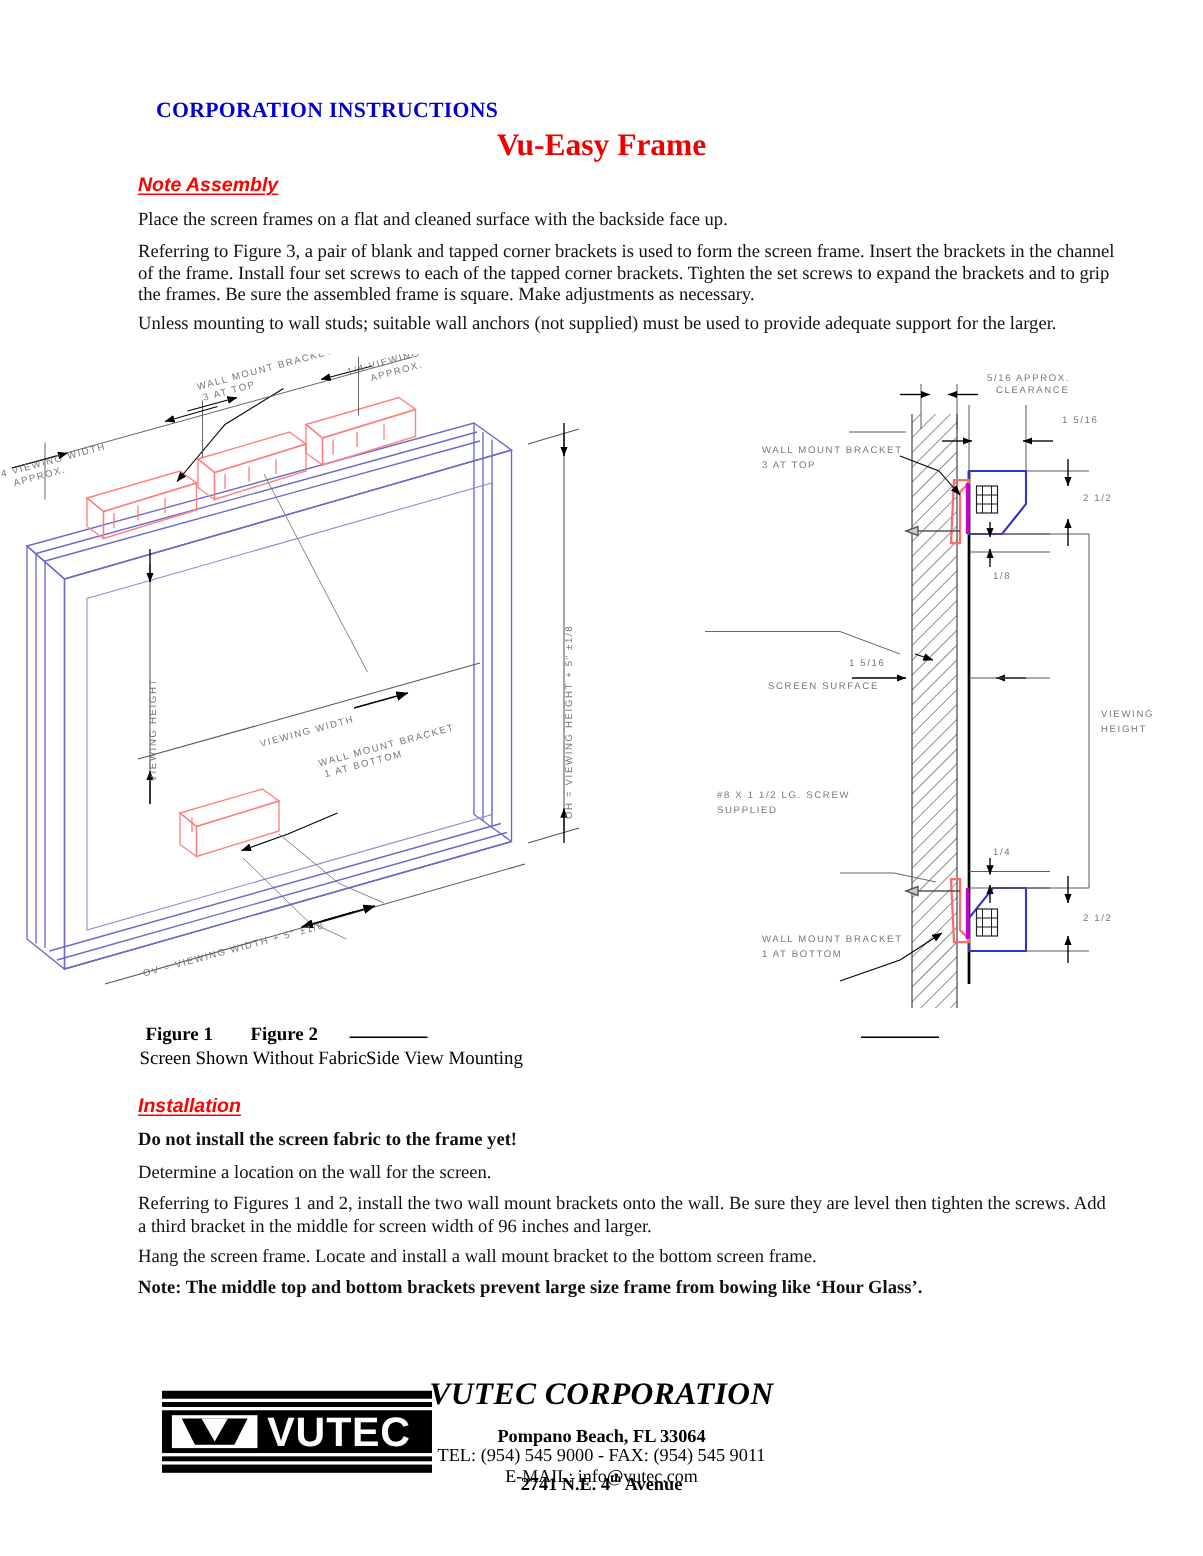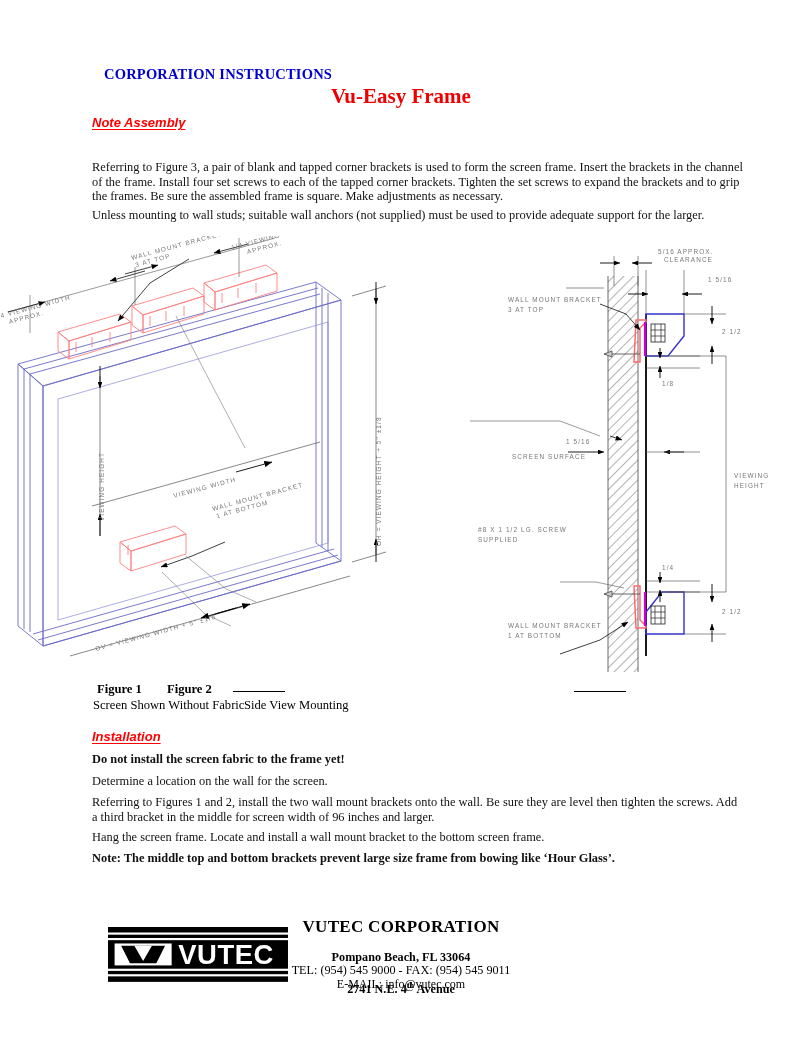--- a/index.html
+++ b/index.html
@@ -65,41 +65,42 @@
 
   
   #drawing{position:absolute;left:0;top:236px;width:802px;height:436px;}
   #drawing svg{display:block;width:802px;height:436px;}
 
   
   .foot{
     position:absolute;left:0;right:0;text-align:center;
     font-family:"Liberation Serif", serif;color:#000;
   }
-  #foot-company{top:917px;font-size:17px;font-weight:bold;letter-spacing:.3px;}
+  #foot-company{top:917px;font-size:21px;font-weight:bold;letter-spacing:.3px;font-style:italic;}
   #foot-address{top:935px;font-size:12.2px;font-weight:bold;margin-top:46px;}
   #foot-city{top:950px;font-size:12.2px;font-weight:bold;}
   #foot-tel{top:963px;font-size:12.2px;}
   #foot-email{top:977px;font-size:12px;}
   sup{font-size:.68em;vertical-align:super;}
 
   
   #vutec-logo{position:absolute;left:108px;top:927px;width:180px;height:50px;}
   #vutec-logo svg{display:block;}
 </style>
 </head>
 <body>
 
 <div class="page">
 
   <div class="hdr-install">CORPORATION INSTRUCTIONS</div>
   <div class="hdr-title">Vu-Easy Frame</div>
 
   <div class="sec-head" id="frame-assembly-heading">Note Assembly</div>
 
+  <div class="para" id="p-place">Place the screen frames on a flat and cleaned surface with the backside face up.</div>
   <div class="para" id="p-refer">Referring to Figure 3, a pair of blank and tapped corner brackets is used to form the screen frame. Insert the brackets in the channel of the frame. Install four set screws to each of the tapped corner brackets. Tighten the set screws to expand the brackets and to grip the frames. Be sure the assembled frame is square. Make adjustments as necessary.</div>
   <div class="para" id="p-unless">Unless mounting to wall studs; suitable wall anchors (not supplied) must be used to provide adequate support for the larger.</div>
 
   <div id="drawing">
   <svg viewBox="0 0 802 436" xmlns="http://www.w3.org/2000/svg" font-family="Liberation Sans, sans-serif">
     <defs>
       <marker id="ar" markerWidth="9" markerHeight="7" refX="8.6" refY="3.5" orient="auto">
         <path d="M0,0 L9,3.5 L0,7 z" fill="#000"></path>
       </marker>
       <marker id="arS" markerWidth="7" markerHeight="5.4" refX="6.8" refY="2.7" orient="auto">

